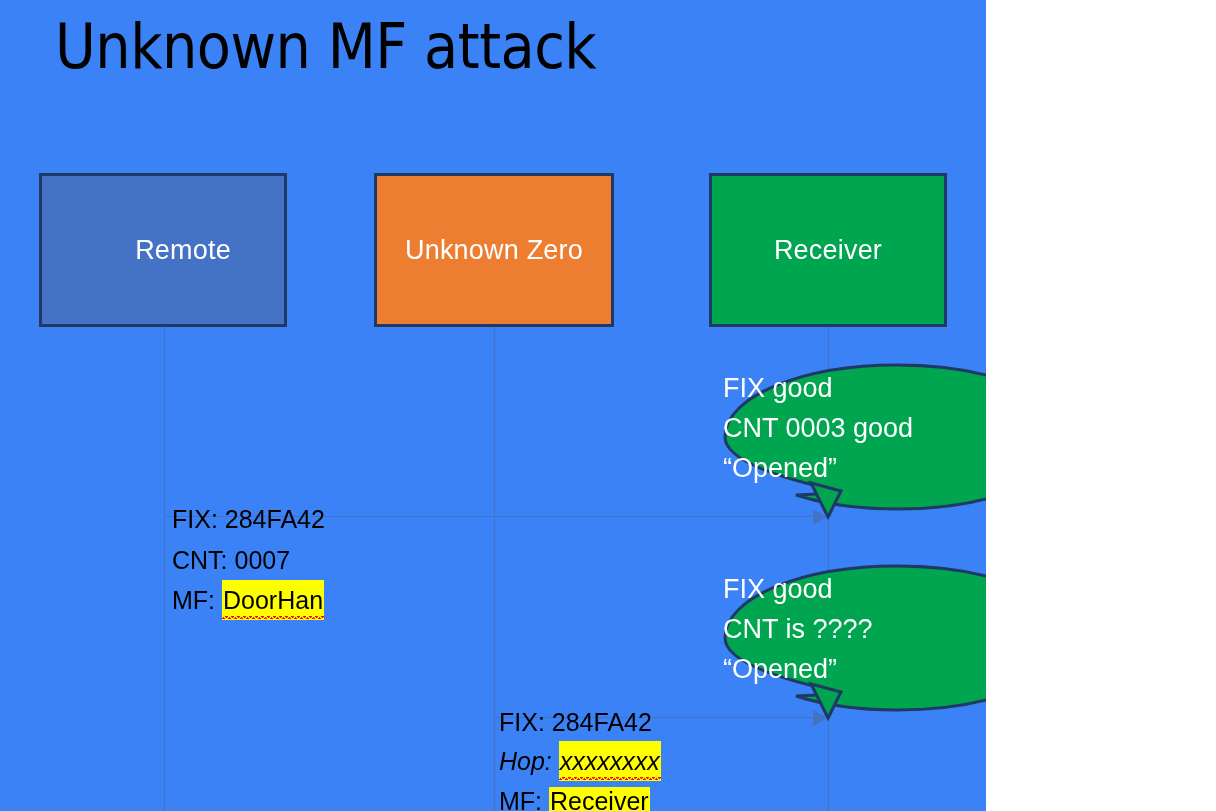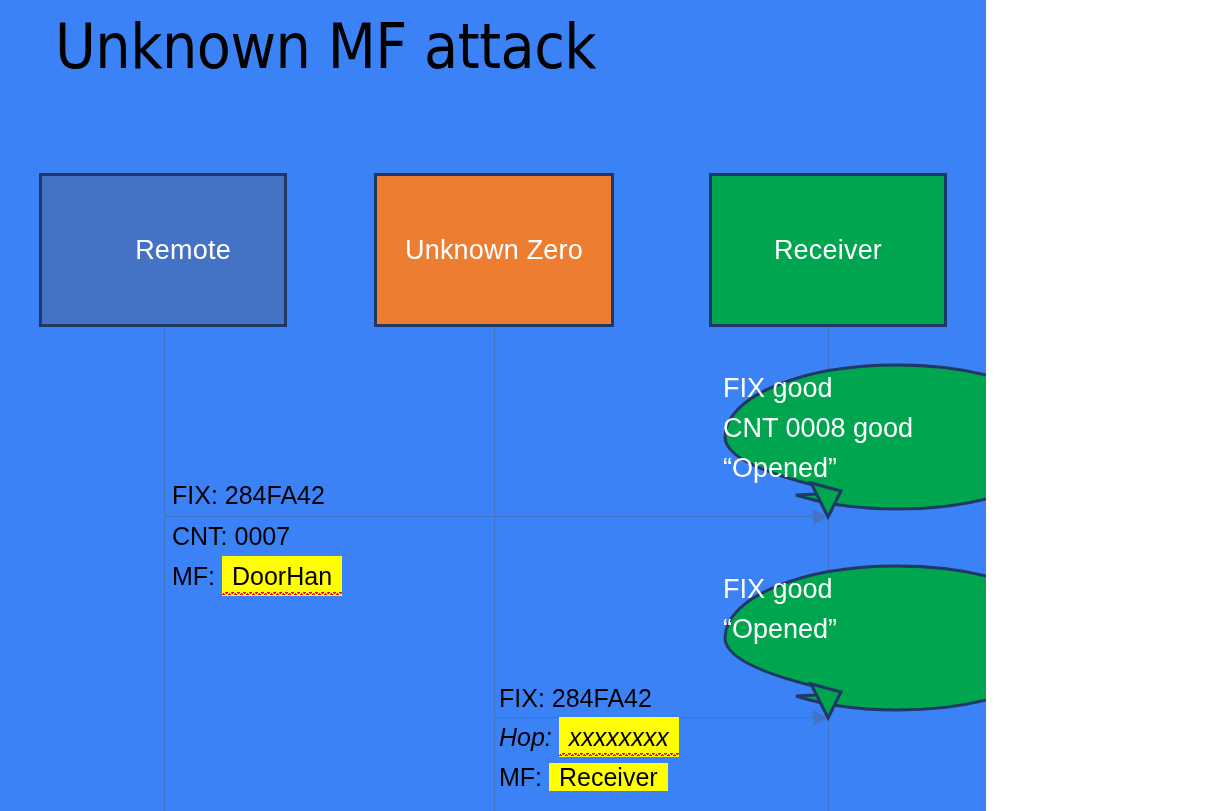--- a/index.html
+++ b/index.html
@@ -74,24 +74,25 @@
     border-left: 14px solid #4472C4;
   }
 
   
   .msg-label {
     position: absolute;
     font-size: 25px;
     line-height: 40px;
     color: #000000;
     white-space: nowrap;
+    margin-top: 24px;
   }
   .hl {
     background: #FFFF00;
-    padding: 0 10px;
+    padding: 0 1px;
     text-align: center;
   }
   .squiggle {
     position: relative;
     display: inline-block;
   }
   .squiggle::after {
     content: "";
     position: absolute;
     left: 0;
@@ -173,21 +174,21 @@
                C 136 146 101 141 73 132
                L 114 130
                L 105 154
                L 117 128
                C 51 114 2 96 2 74
                C 2 33 80 2 174 2 Z" fill="#00A550" stroke="#1F3864" stroke-width="3"></path>
       <path d="M 88 120 L 118 128 L 105 154 Z" fill="#00A550" stroke="#1F3864" stroke-width="3" stroke-linejoin="miter"></path>
     </svg>
     <div class="callout-text" style="top:5px;">
       <span class="callout-line">FIX good</span>
-      <span class="callout-line">CNT 0008 good</span>
+      <span class="callout-line">CNT 0003 good</span>
       <span class="callout-line">“Opened”</span>
     </div>
   </div>
 
   <div class="msg-line" style="left:494px; top:717px; width:322px;"></div>
   <div class="msg-head" style="left:813px; top:710px;"></div>
 
   <div class="msg-label" style="left:499px; top:678px;">
     <span>FIX: </span><span>284FA42</span>
   </div>
@@ -208,17 +209,18 @@
                C 136 146 101 141 73 132
                L 114 130
                L 105 154
                L 117 128
                C 51 114 2 96 2 74
                C 2 33 80 2 174 2 Z" fill="#00A550" stroke="#1F3864" stroke-width="3"></path>
       <path d="M 88 120 L 118 128 L 105 154 Z" fill="#00A550" stroke="#1F3864" stroke-width="3" stroke-linejoin="miter"></path>
     </svg>
     <div class="callout-text" style="top:5px;">
       <span class="callout-line">FIX good</span>
+      <span class="callout-line">CNT is ????</span>
       <span class="callout-line">“Opened”</span>
     </div>
   </div>
 
 </div>
 
 </body></html>

